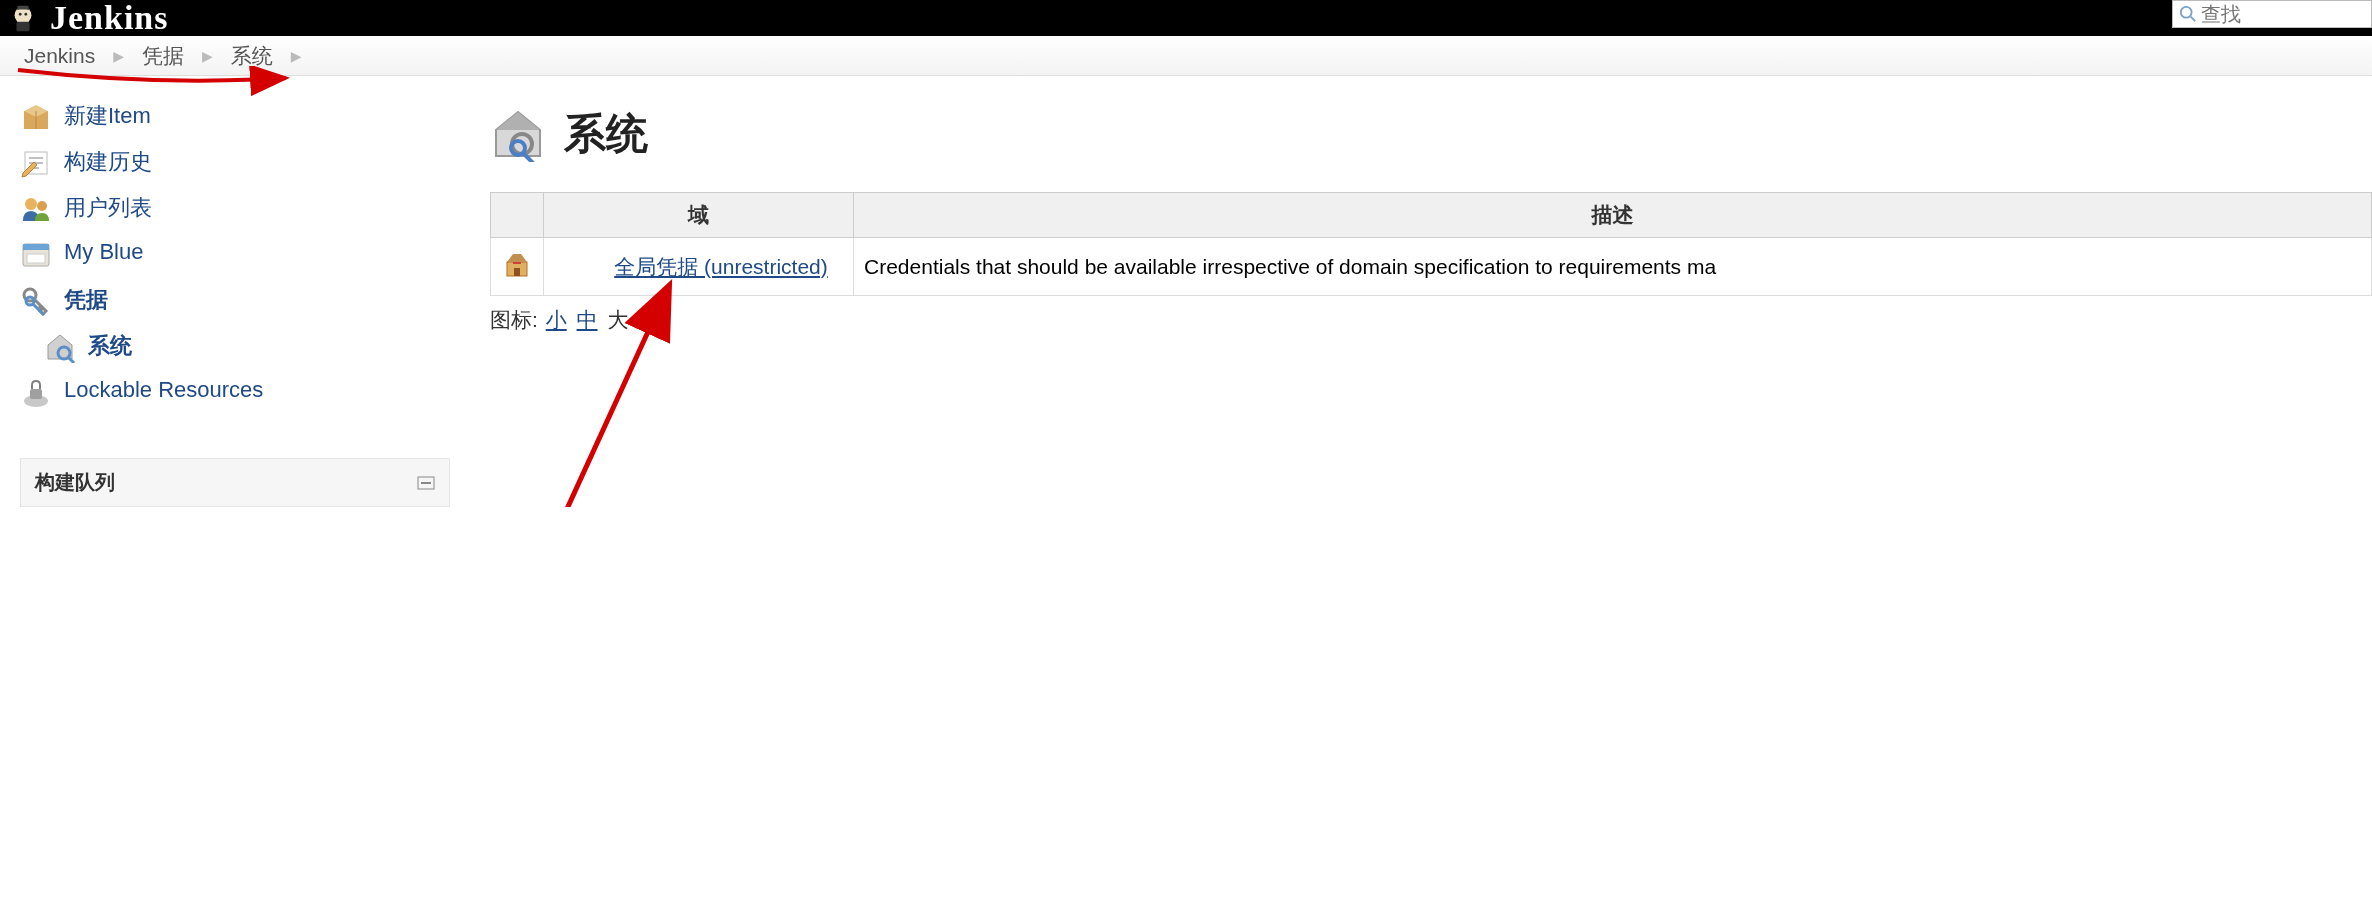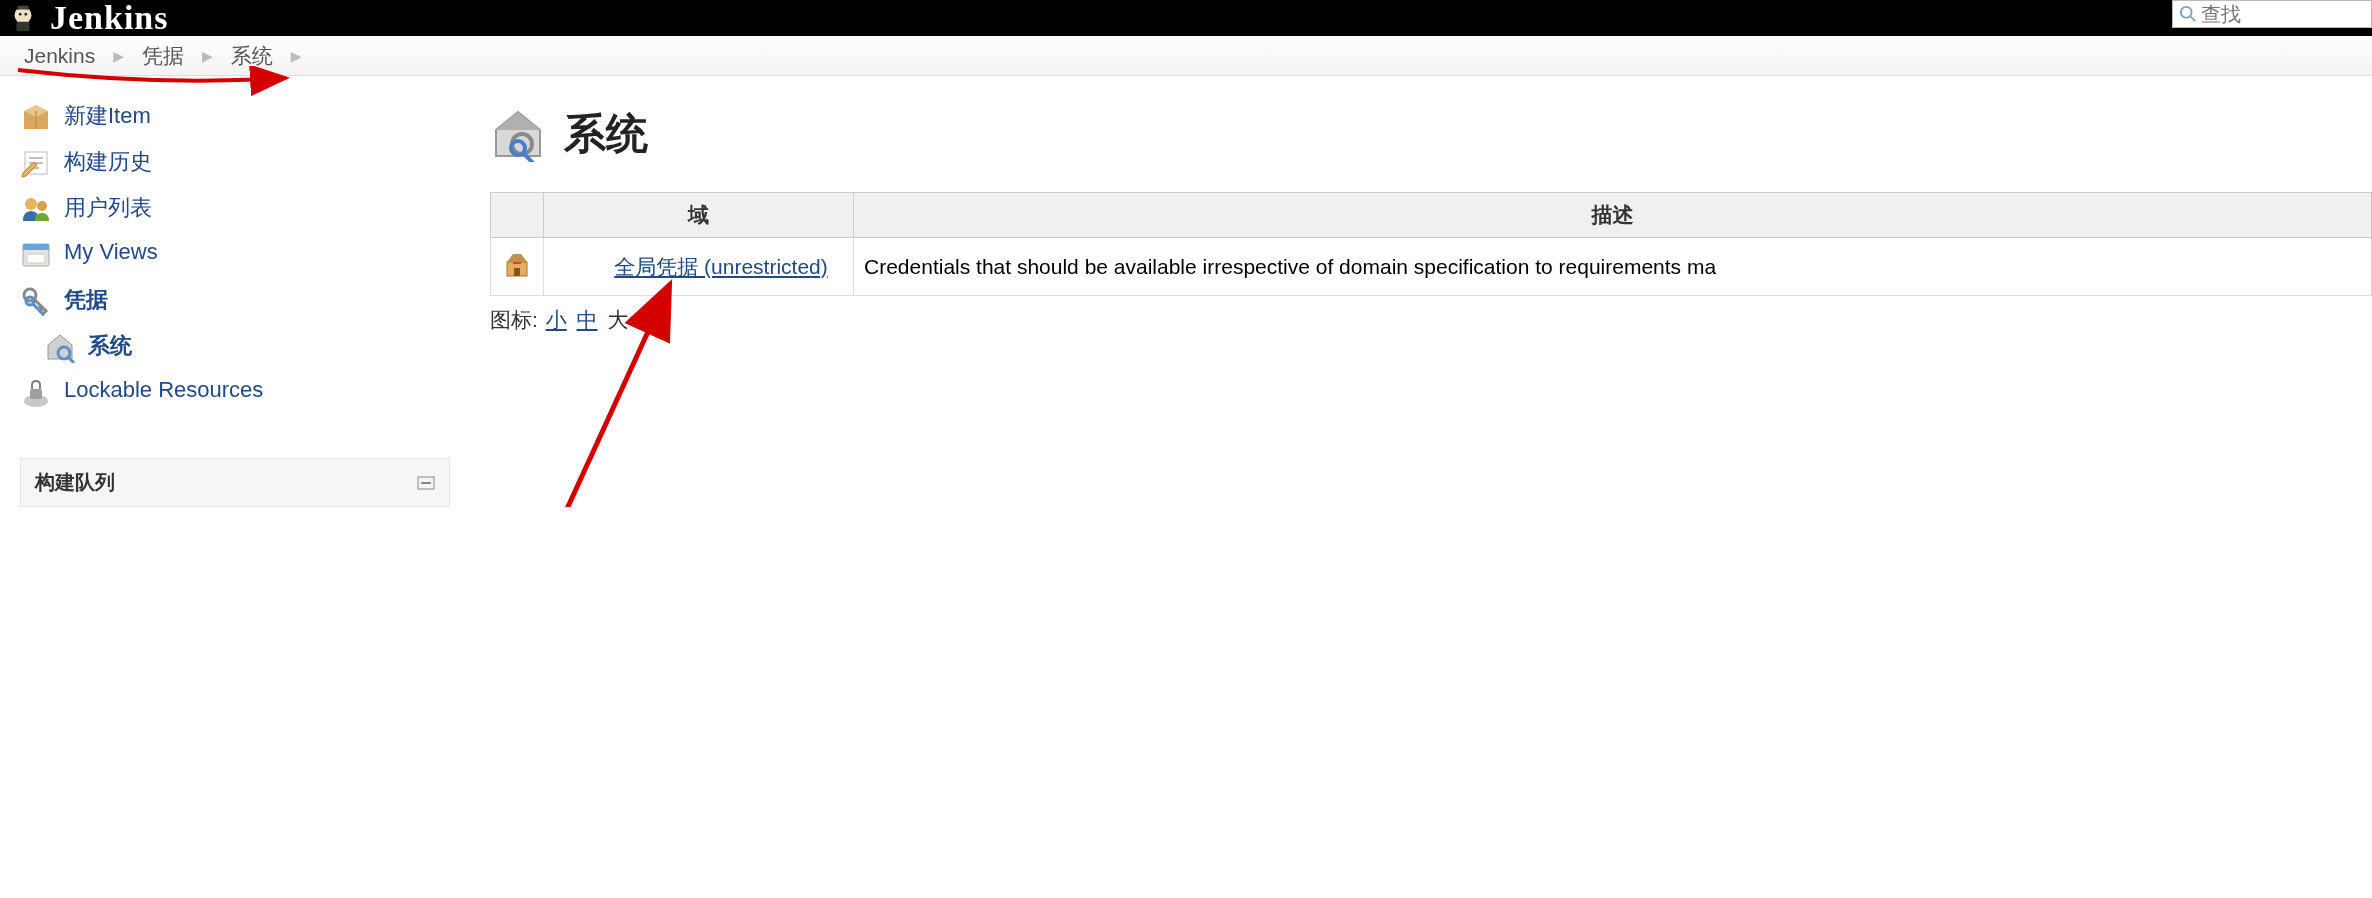--- a/index.html
+++ b/index.html
@@ -270,21 +270,21 @@
       <span class="side-label">用户列表</span>
     </a>
 
 
     <a class="side-item" href="#">
       <svg class="side-icon" viewBox="0 0 32 32">
         <rect x="3" y="5" width="26" height="22" rx="2" fill="#e8e4d9" stroke="#aaa"></rect>
         <rect x="3" y="5" width="26" height="6" fill="#6aa5d8"></rect>
         <rect x="7" y="15" width="18" height="9" fill="#fff" stroke="#ccc"></rect>
       </svg>
-      <span class="side-label">My Views</span>
+      <span class="side-label">My Blue</span>
     </a>
 
 
     <a class="side-item bold" href="#">
       <svg class="side-icon" viewBox="0 0 32 32">
         <circle cx="10" cy="10" r="6" fill="none" stroke="#888" stroke-width="3"></circle>
         <path d="M14 14 L26 26 L23 29 L20 26 L22 24 L19 21" stroke="#888" stroke-width="3" fill="none"></path>
         <circle cx="10" cy="16" r="4" fill="none" stroke="#5a8fc7" stroke-width="3"></circle>
         <path d="M13 19 L24 30" stroke="#5a8fc7" stroke-width="3"></path>
       </svg>

